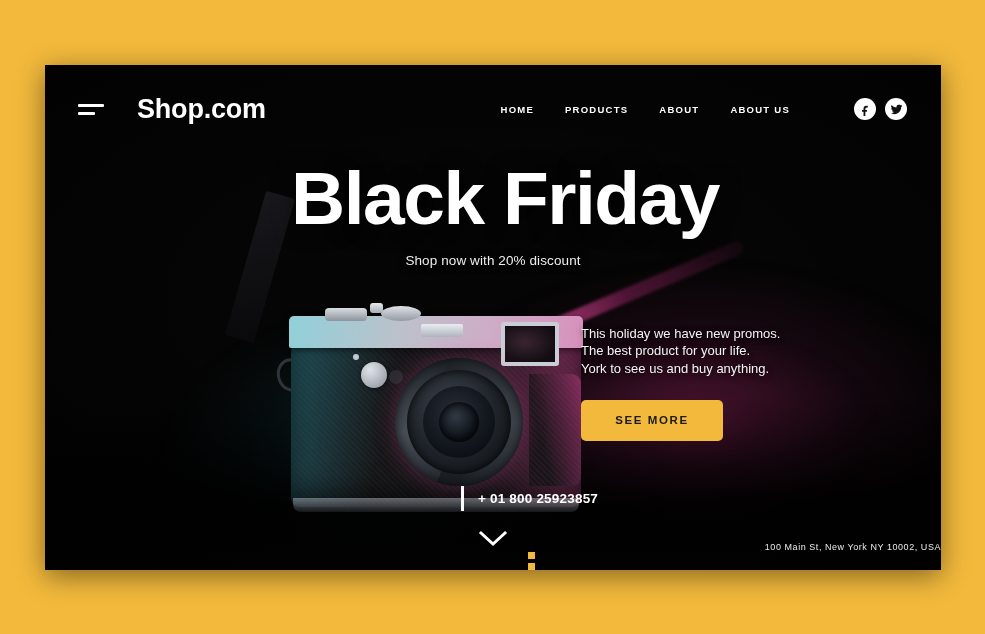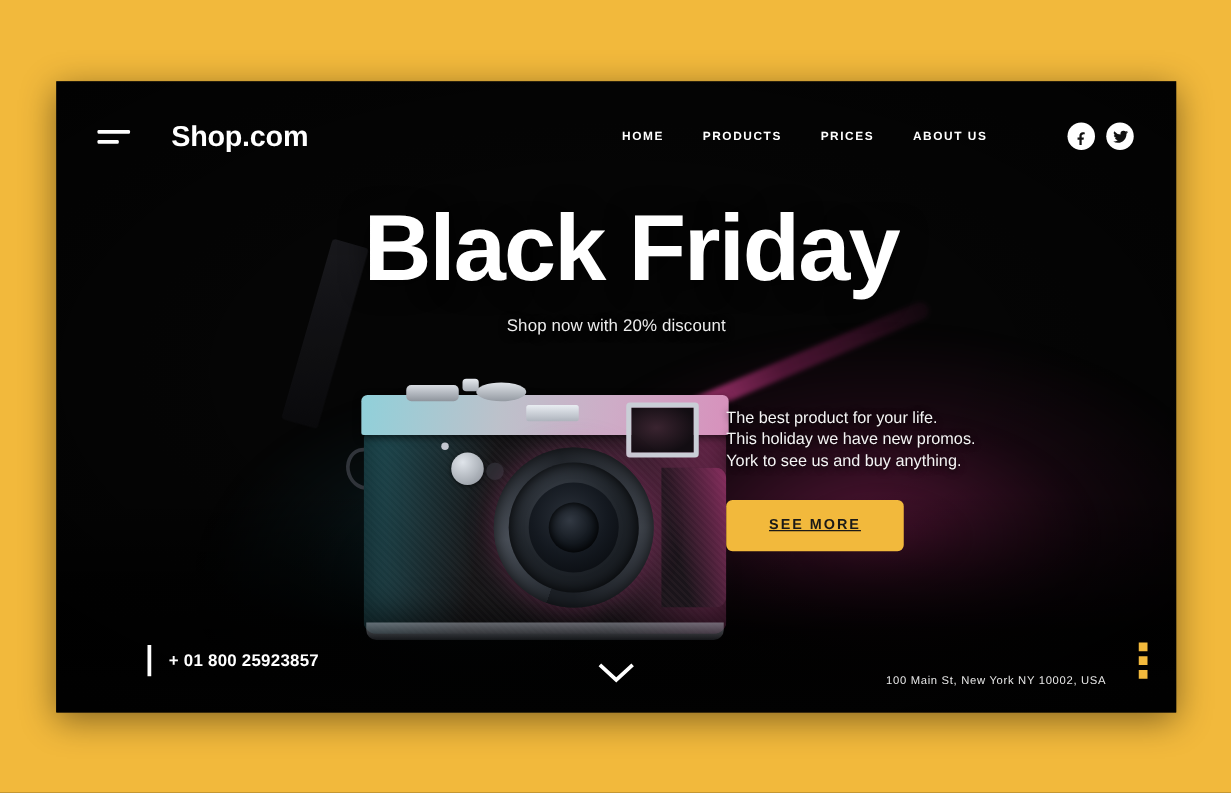--- a/index.html
+++ b/index.html
@@ -63,21 +63,21 @@
     width:26px; height:16px;
     display:flex; flex-direction:column; justify-content:center;
     gap:5px; cursor:pointer; flex:none;
   }
   .burger i { display:block; height:3px; background:#fff; border-radius:1px; }
   .burger i:nth-child(1){ width:26px; }
   .burger i:nth-child(2){ width:17px; }
   .brand {
     margin-left:33px;
     color:#ffffff;
-    font-size:23px;
+    font-size:27px;
     font-weight:bold;
     letter-spacing:-0.2px;
     white-space:nowrap;
   }
   .nav {
     margin-left:auto;
     display:flex; align-items:center; gap:31px;
   }
   .nav a {
     color:#ffffff;
@@ -256,30 +256,30 @@
   .cta {
     display:block;
     margin-top:23px;
     width:142px; height:41px;
     background:#F2B93C;
     color:#1b1a17;
     border:none; border-radius:5px;
     font-family:"Liberation Sans", sans-serif;
     font-size:11.5px; font-weight:bold; letter-spacing:1.6px;
     cursor:pointer;
-    text-decoration:underline;
   }
 
   
   .footer {
     position:absolute; left:0; bottom:0;
     width:896px; height:84px;
     display:flex; align-items:center;
     padding:0 0 0 73px;
     z-index:40;
+    flex-direction:column;
   }
   .phone-wrap { display:flex; align-items:center; gap:14px; }
   .phone-bar { width:3px; height:25px; background:#ffffff; flex:none; }
   .phone {
     color:#ffffff; font-size:13.5px; font-weight:bold;
     letter-spacing:.2px; white-space:nowrap;
   }
   .scroll-chevron {
     position:absolute; left:0; right:0; bottom:22px;
     margin:auto; width:30px; height:18px;
@@ -337,21 +337,21 @@
 
     <div class="header">
       <div class="burger">
         <i></i>
         <i></i>
       </div>
       <div class="brand">Shop.com</div>
       <nav class="nav">
         <a>HOME</a>
         <a>PRODUCTS</a>
-        <a>PRICES</a>
+        <a>ABOUT</a>
         <a>ABOUT US</a>
         <span class="socials">
           <span class="soc">
             <svg width="13" height="13" viewBox="0 0 24 24" aria-hidden="true">
               <path fill="#111" d="M14.2 8.3h2V5.4c-.35-.05-1.54-.15-2.93-.15-2.9 0-4.88 1.78-4.88 5.05V13H5.6v3.2h2.79V24h3.35v-7.8h2.78l.43-3.2h-3.21v-2.39c0-.93.26-1.57 1.46-1.57z"></path>
             </svg>
           </span>
           <span class="soc">
             <svg width="13" height="13" viewBox="0 0 24 24" aria-hidden="true">
               <path fill="#111" d="M23 4.9c-.8.36-1.67.6-2.58.71.93-.56 1.64-1.44 1.97-2.48-.87.51-1.83.89-2.85 1.09A4.48 4.48 0 0 0 16.27 3a4.48 4.48 0 0 0-4.48 4.48c0 .35.04.69.11 1.02A12.72 12.72 0 0 1 2.6 3.77a4.48 4.48 0 0 0 1.39 5.98 4.44 4.44 0 0 1-2.03-.56v.06a4.48 4.48 0 0 0 3.6 4.39 4.5 4.5 0 0 1-2.02.08 4.49 4.49 0 0 0 4.19 3.11A9 9 0 0 1 1 18.68 12.69 12.69 0 0 0 7.87 20.7c8.24 0 12.75-6.83 12.75-12.75l-.01-.58A9.1 9.1 0 0 0 23 4.9z"></path>
@@ -360,22 +360,22 @@
         </span>
       </nav>
     </div>
 
     <div class="hero">
       <h1>Black Friday</h1>
       <p>Shop now with 20% discount</p>
     </div>
 
     <div class="promo">
+      <p>This holiday we have new promos.</p>
       <p>The best product for your life.</p>
-      <p>This holiday we have new promos.</p>
       <p>York to see us and buy anything.</p>
       <button class="cta">SEE MORE</button>
     </div>
 
     <div class="footer">
       <div class="phone-wrap">
         <span class="phone-bar"></span>
         <span class="phone">+ 01 800 25923857</span>
       </div>
       <div class="address">100 Main St, New York NY 10002, USA</div>

